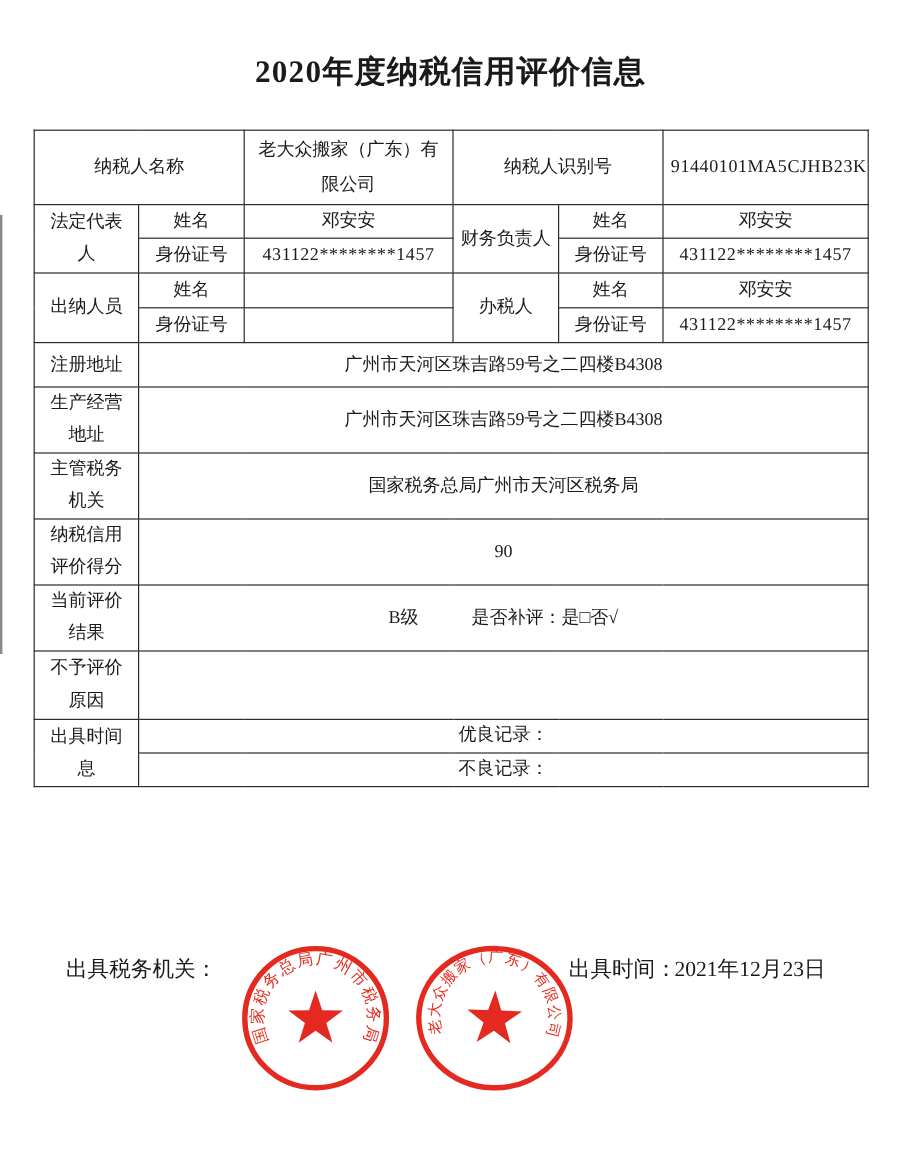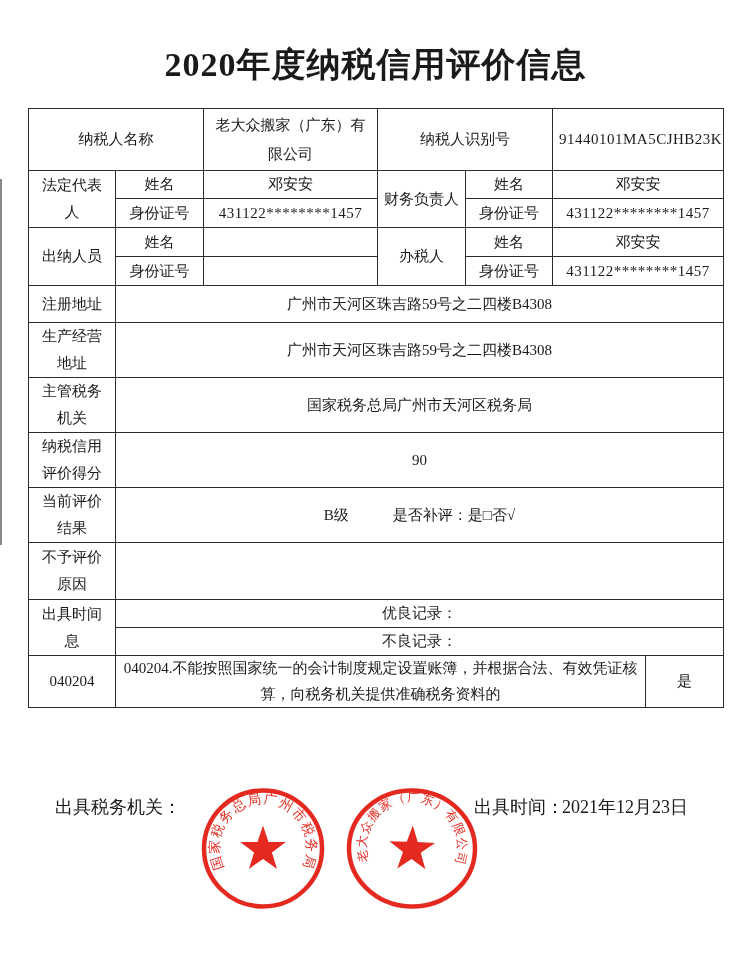--- a/index.html
+++ b/index.html
@@ -3,21 +3,21 @@
 <meta charset="utf-8">
 <style>
   html,body { margin:0; padding:0; }
   body {
     width:751px; height:969px; background:#ffffff; position:relative;
     font-family:"Liberation Serif","DejaVu Serif",serif; color:#1a1a1a;
     overflow:hidden;
   }
   .title {
     position:absolute; top:46px; left:0; width:751px; margin:0;
-    text-align:center; font-size:34px; font-weight:bold; letter-spacing:1px;
+    text-align:center; font-size:26px; font-weight:bold; letter-spacing:1px;
     line-height:1.1;
   }
   .tables { position:absolute; left:28px; top:108px; width:695px; }
   table { border-collapse:collapse; table-layout:fixed; width:695px; }
   td {
     border:1px solid #2b2b2b; text-align:center; vertical-align:middle;
     font-size:15px; padding:0 6px; line-height:1.8; overflow:hidden;
   }
   .pre { white-space:pre-line; }
   .left { text-align:center; padding:0 3px; }
@@ -132,25 +132,20 @@
   </tbody>
     </table>
 
   <table id="tableB">
     <colgroup>
       <col style="width:87px">
         <col style="width:530px">
         <col style="width:78px">
     </colgroup>
     <tbody>
-    <tr style="height:52px">
-      <td>040204</td>
-      <td style="line-height:1.7;">040204.不能按照国家统一的会计制度规定设置账簿，并根据合法、有效凭证核算，向税务机关提供准确税务资料的</td>
-      <td>是</td>
-    </tr>
   </tbody>
     </table>
 </div>
 
 <div class="footer-item" id="issuer-label">出具税务机关：</div>
 <div class="footer-item" id="time-label">出具时间：</div>
 <div class="footer-item" id="time-value">2021年12月23日</div>
 
 <svg class="stamp" id="stamp-authority" viewBox="0 0 129 122">
   <defs>

